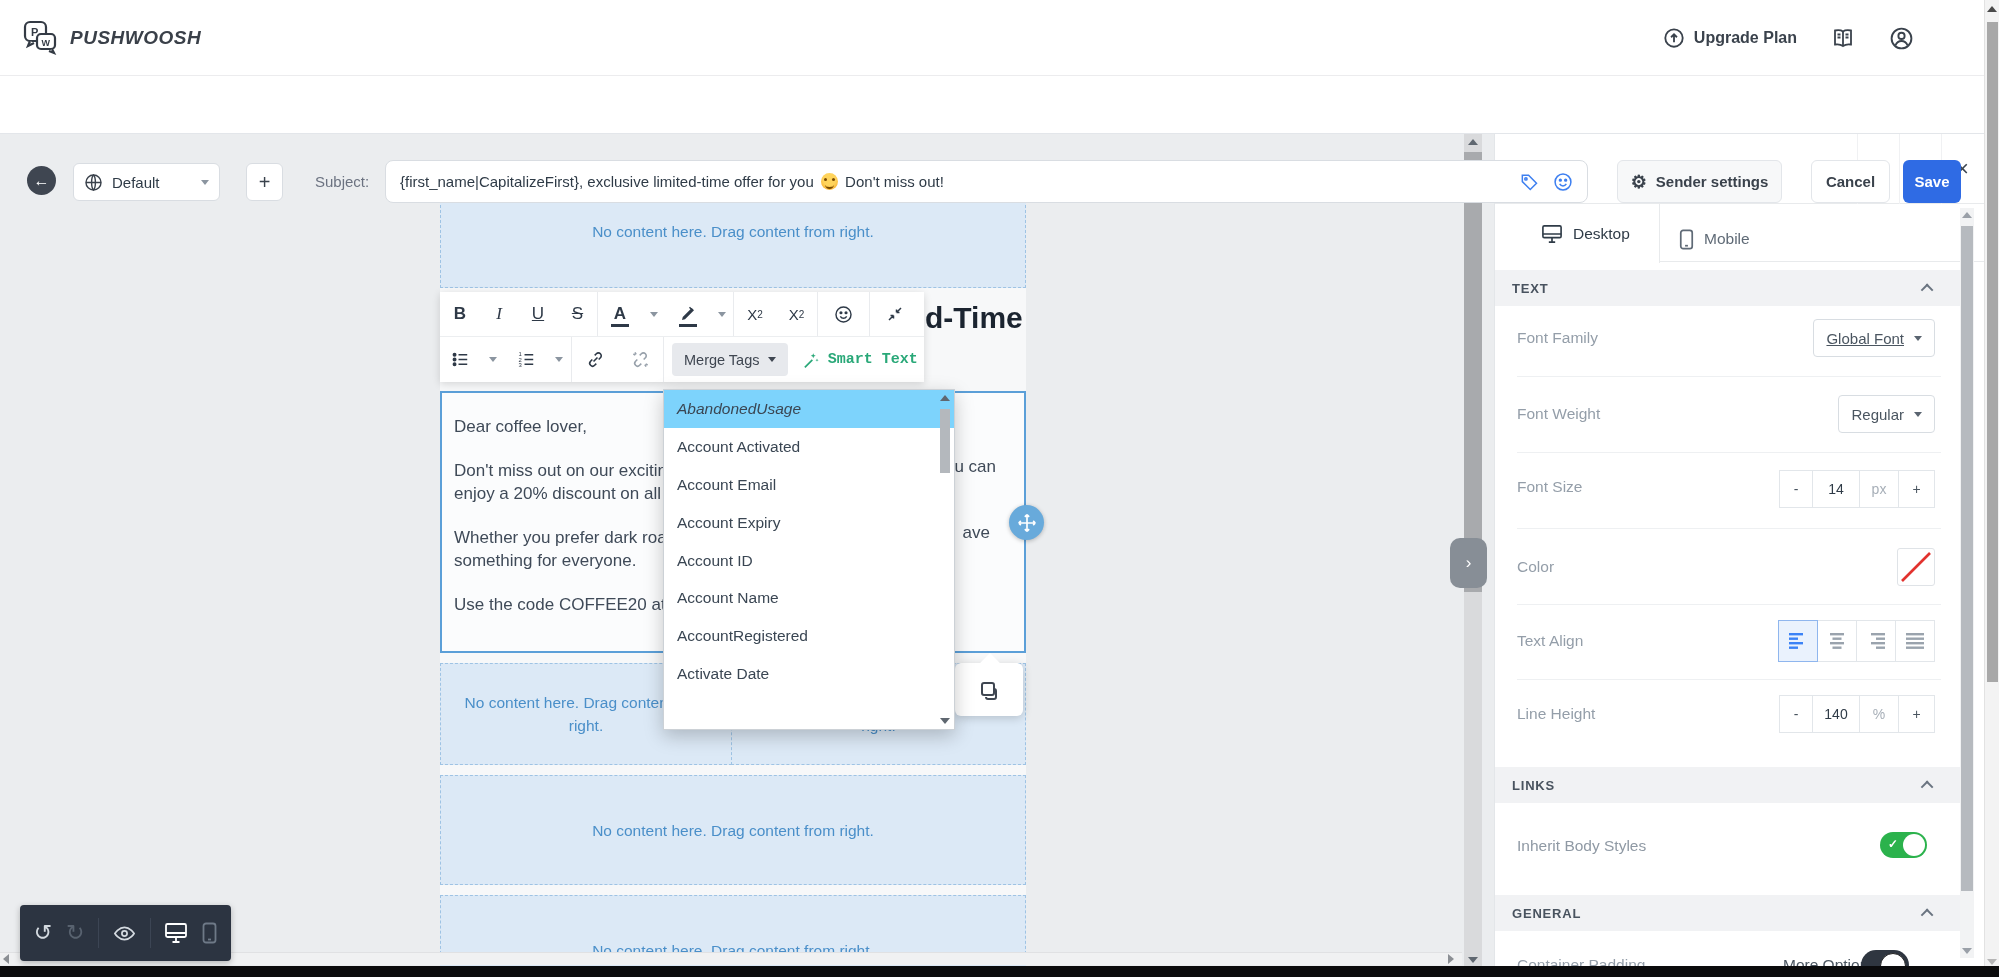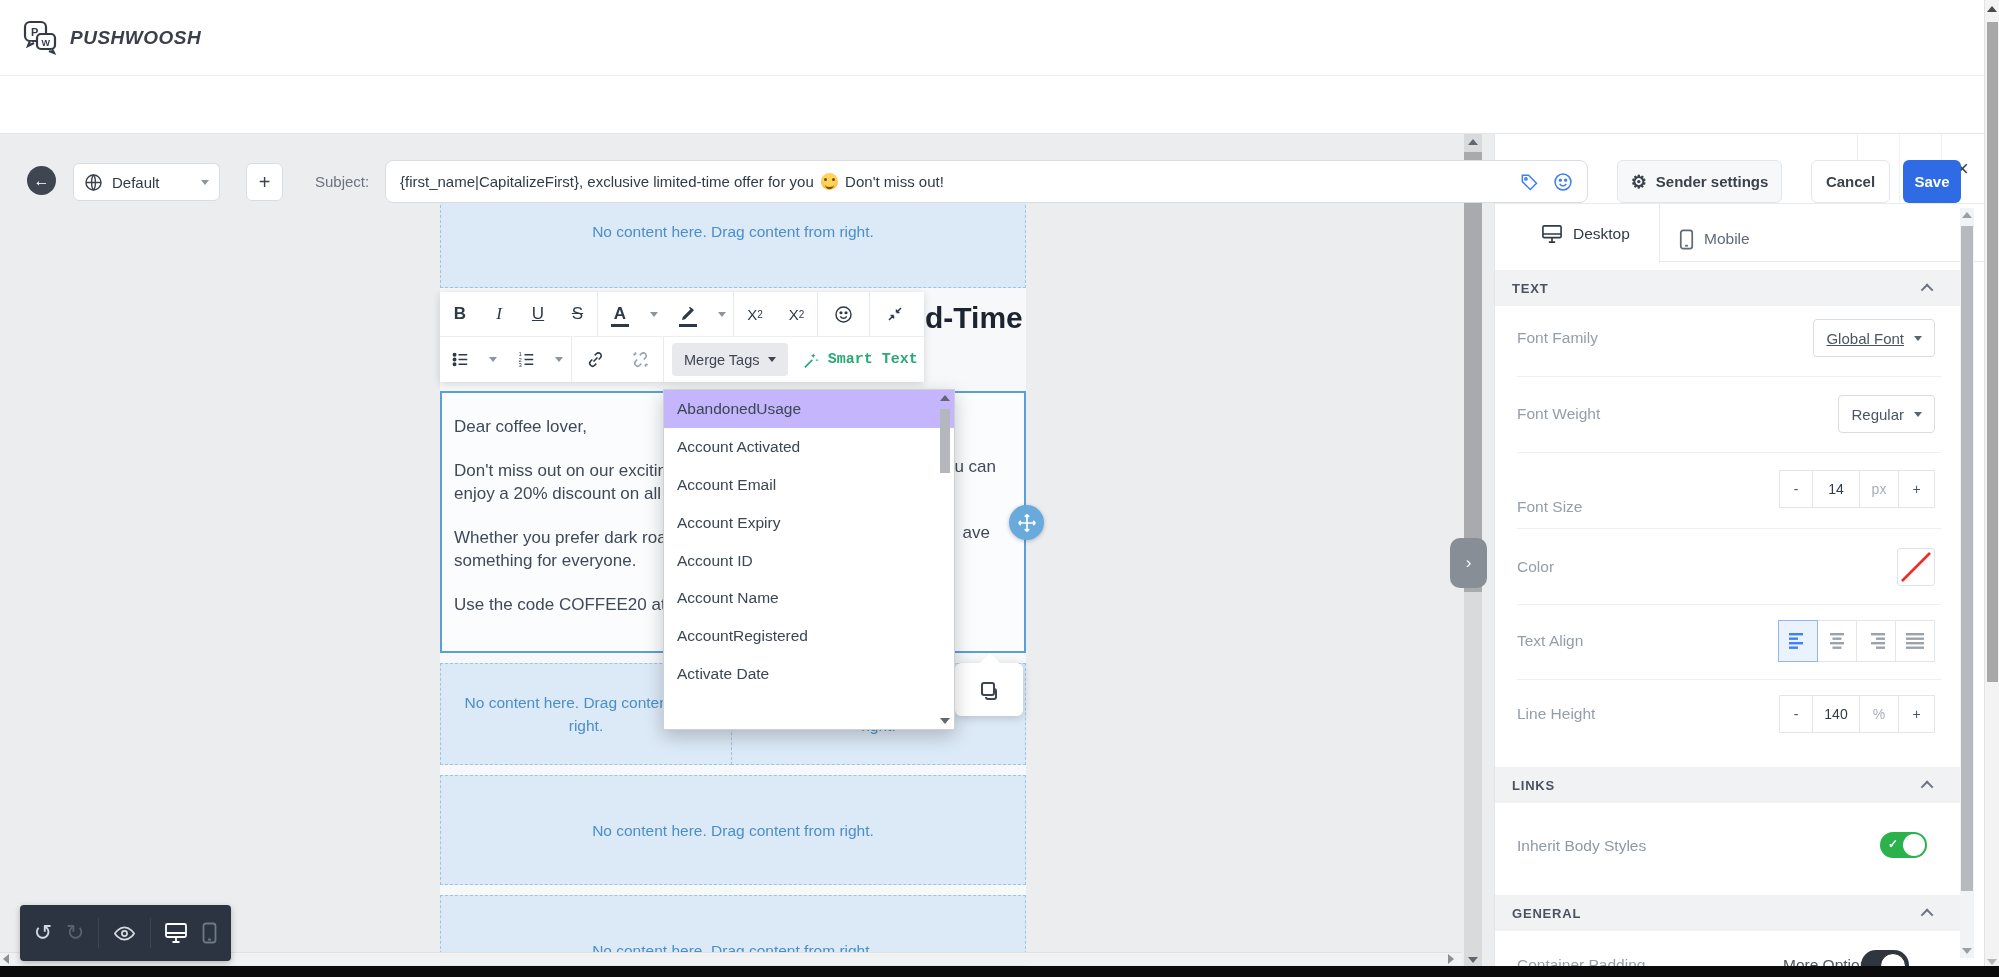--- a/index.html
+++ b/index.html
@@ -61,21 +61,21 @@
   .sepr { border-right:1px solid #e9ebee; }
   .caret { width:0; height:0; border-left:4.5px solid transparent; border-right:4.5px solid transparent; border-top:5px solid #8b95a0; }
   .u-bar { position:absolute; left:50%; transform:translateX(-50%); bottom:9px; width:18px; height:3px; background:#2e3947; }
   .mt-btn { background:#e7e9ed; border-radius:4px; height:33px; margin:6px 8px; padding:0 12px; gap:8px; font-size:14.5px; color:#3f4651; display:flex; align-items:center; }
   .smart { gap:8px; color:#29a878; font-weight:bold; font-size:15px; justify-content:center; }
 
   
   .mt-dd { left:663px; top:389px; width:292px; height:341px; background:#fff; border:1px solid #ccd1d6;
     box-shadow:0 6px 18px rgba(0,0,0,.22); z-index:30; }
   .mt-item { height:37.9px; display:flex; align-items:center; padding-left:13px; font-size:15.5px; color:#3a4653; cursor:pointer; }
-  .mt-item.active { background:#c4b5fd; }
+  .mt-item.active { background:#7dd3fc;font-style:italic; }
   .mt-sb { position:absolute; right:2px; top:3px; bottom:3px; width:13px; }
   .mt-thumb { position:absolute; left:1px; top:16px; width:10px; height:64px; background:#b4b8bd; }
   .tri-up { width:0; height:0; border-left:5px solid transparent; border-right:5px solid transparent; border-bottom:6px solid #5f6770; }
   .tri-dn { width:0; height:0; border-left:5px solid transparent; border-right:5px solid transparent; border-top:6px solid #5f6770; }
 
   
   .canvas-sb { left:1464px; top:134px; width:18px; height:834px; background:#d9dadc; z-index:10; }
   .canvas-sb .thumb { position:absolute; left:0; top:18px; width:18px; height:440px; background:#a8aaad; }
   .collapse-handle { left:1450px; top:538px; width:37px; height:50px; background:#878e96; border-radius:10px; color:#fff; font-size:17px; justify-content:center; z-index:12; }
   .panel-sb { left:1960px; top:208px; width:14px; height:750px; background:#f2f3f4; z-index:10; }
@@ -130,20 +130,45 @@
         <rect x="3" y="3" width="21" height="19" rx="5"></rect>
         <path d="M8 22l-2 5 6-3" fill="#fff"></path>
         <rect x="15" y="15" width="18" height="15" rx="4" fill="#fff"></rect>
         <path d="M30 30l2 4-5-2" fill="#fff"></path>
         <text x="9" y="17" font-size="11" font-weight="bold" fill="#343b45" stroke="none">P</text>
         <text x="19.5" y="27" font-size="9" font-weight="bold" fill="#343b45" stroke="none">W</text>
       </svg>
     </span>
     <span class="abs flex brand-text" style="left:70px;top:0;height:76px;">PUSHWOOSH</span>
 
+    <div class="abs flex top-right" style="right:85px;top:0;height:76px;">
+      <div class="flex upgrade">
+        <span>
+          <svg width="22" height="22" viewBox="0 0 24 24" fill="none" stroke="#3a424c" stroke-width="2">
+              <circle cx="12" cy="12" r="9.5"></circle>
+              <path d="M12 16.5V8M8.8 11.2L12 8l3.2 3.2"></path>
+            </svg>
+        </span>
+        <span>Upgrade Plan</span>
+      </div>
+      <span>
+        <svg width="24" height="24" viewBox="0 0 24 24" fill="none" stroke="#3a424c" stroke-width="1.8">
+            <path d="M12 5.5C10 4 7 4 4 4.5v14c3-.5 6 0 8 1.5 2-1.5 5-2 8-1.5v-14c-3-.5-6-.5-8 1z"></path>
+            <path d="M12 5.5V20"></path>
+            <path d="M6.5 8.5h3M6.5 11.5h3M14.5 8.5h3M14.5 11.5h3"></path>
+          </svg>
+      </span>
+      <span>
+        <svg width="25" height="25" viewBox="0 0 24 24" fill="none" stroke="#3a424c" stroke-width="1.8">
+            <circle cx="12" cy="12" r="9.5"></circle>
+            <circle cx="12" cy="9.5" r="3"></circle>
+            <path d="M6.3 18.4c1.1-2.8 3.2-4 5.7-4s4.6 1.2 5.7 4"></path>
+          </svg>
+      </span>
+    </div>
   </div>
 
   <div class="abs editorbar">
     <div class="abs flex backbtn">←</div>
     <div class="abs flex langsel">
       <span>
         <svg width="19" height="19" viewBox="0 0 24 24" fill="none" stroke="#3a424c" stroke-width="1.8">
             <circle cx="12" cy="12" r="9.5"></circle>
             <path d="M2.5 12h19M12 2.5c3.2 3.2 3.2 15.8 0 19-3.2-3.2-3.2-15.8 0-19z"></path>
           </svg>
@@ -387,21 +412,21 @@
     </div>
     <div class="pdiv" style="top:242px;"></div>
 
     <span class="plabel" style="top:271px;">Font Weight</span>
     <div class="pselect" style="top:261px;right:64px;">
       <span>Regular</span>
       <span class="caret" style="border-top-color:#5a6470;"></span>
     </div>
     <div class="pdiv" style="top:318px;"></div>
 
-    <span class="plabel" style="top:364px;">Font Size</span>
+    <span class="plabel" style="top:344px;">Font Size</span>
     <div class="stepper" style="top:336px;right:64px;">
       <div class="stp" style="width:34px;">-</div>
       <div class="stp" style="width:48px;color:#2f3b47;">14</div>
       <div class="stp" style="width:40px;color:#a7afb8;">px</div>
       <div class="stp" style="width:37px;">+</div>
     </div>
     <div class="pdiv" style="top:394px;"></div>
 
     <span class="plabel" style="top:424px;">Color</span>
     <div class="swatch" style="top:414px;right:64px;">

